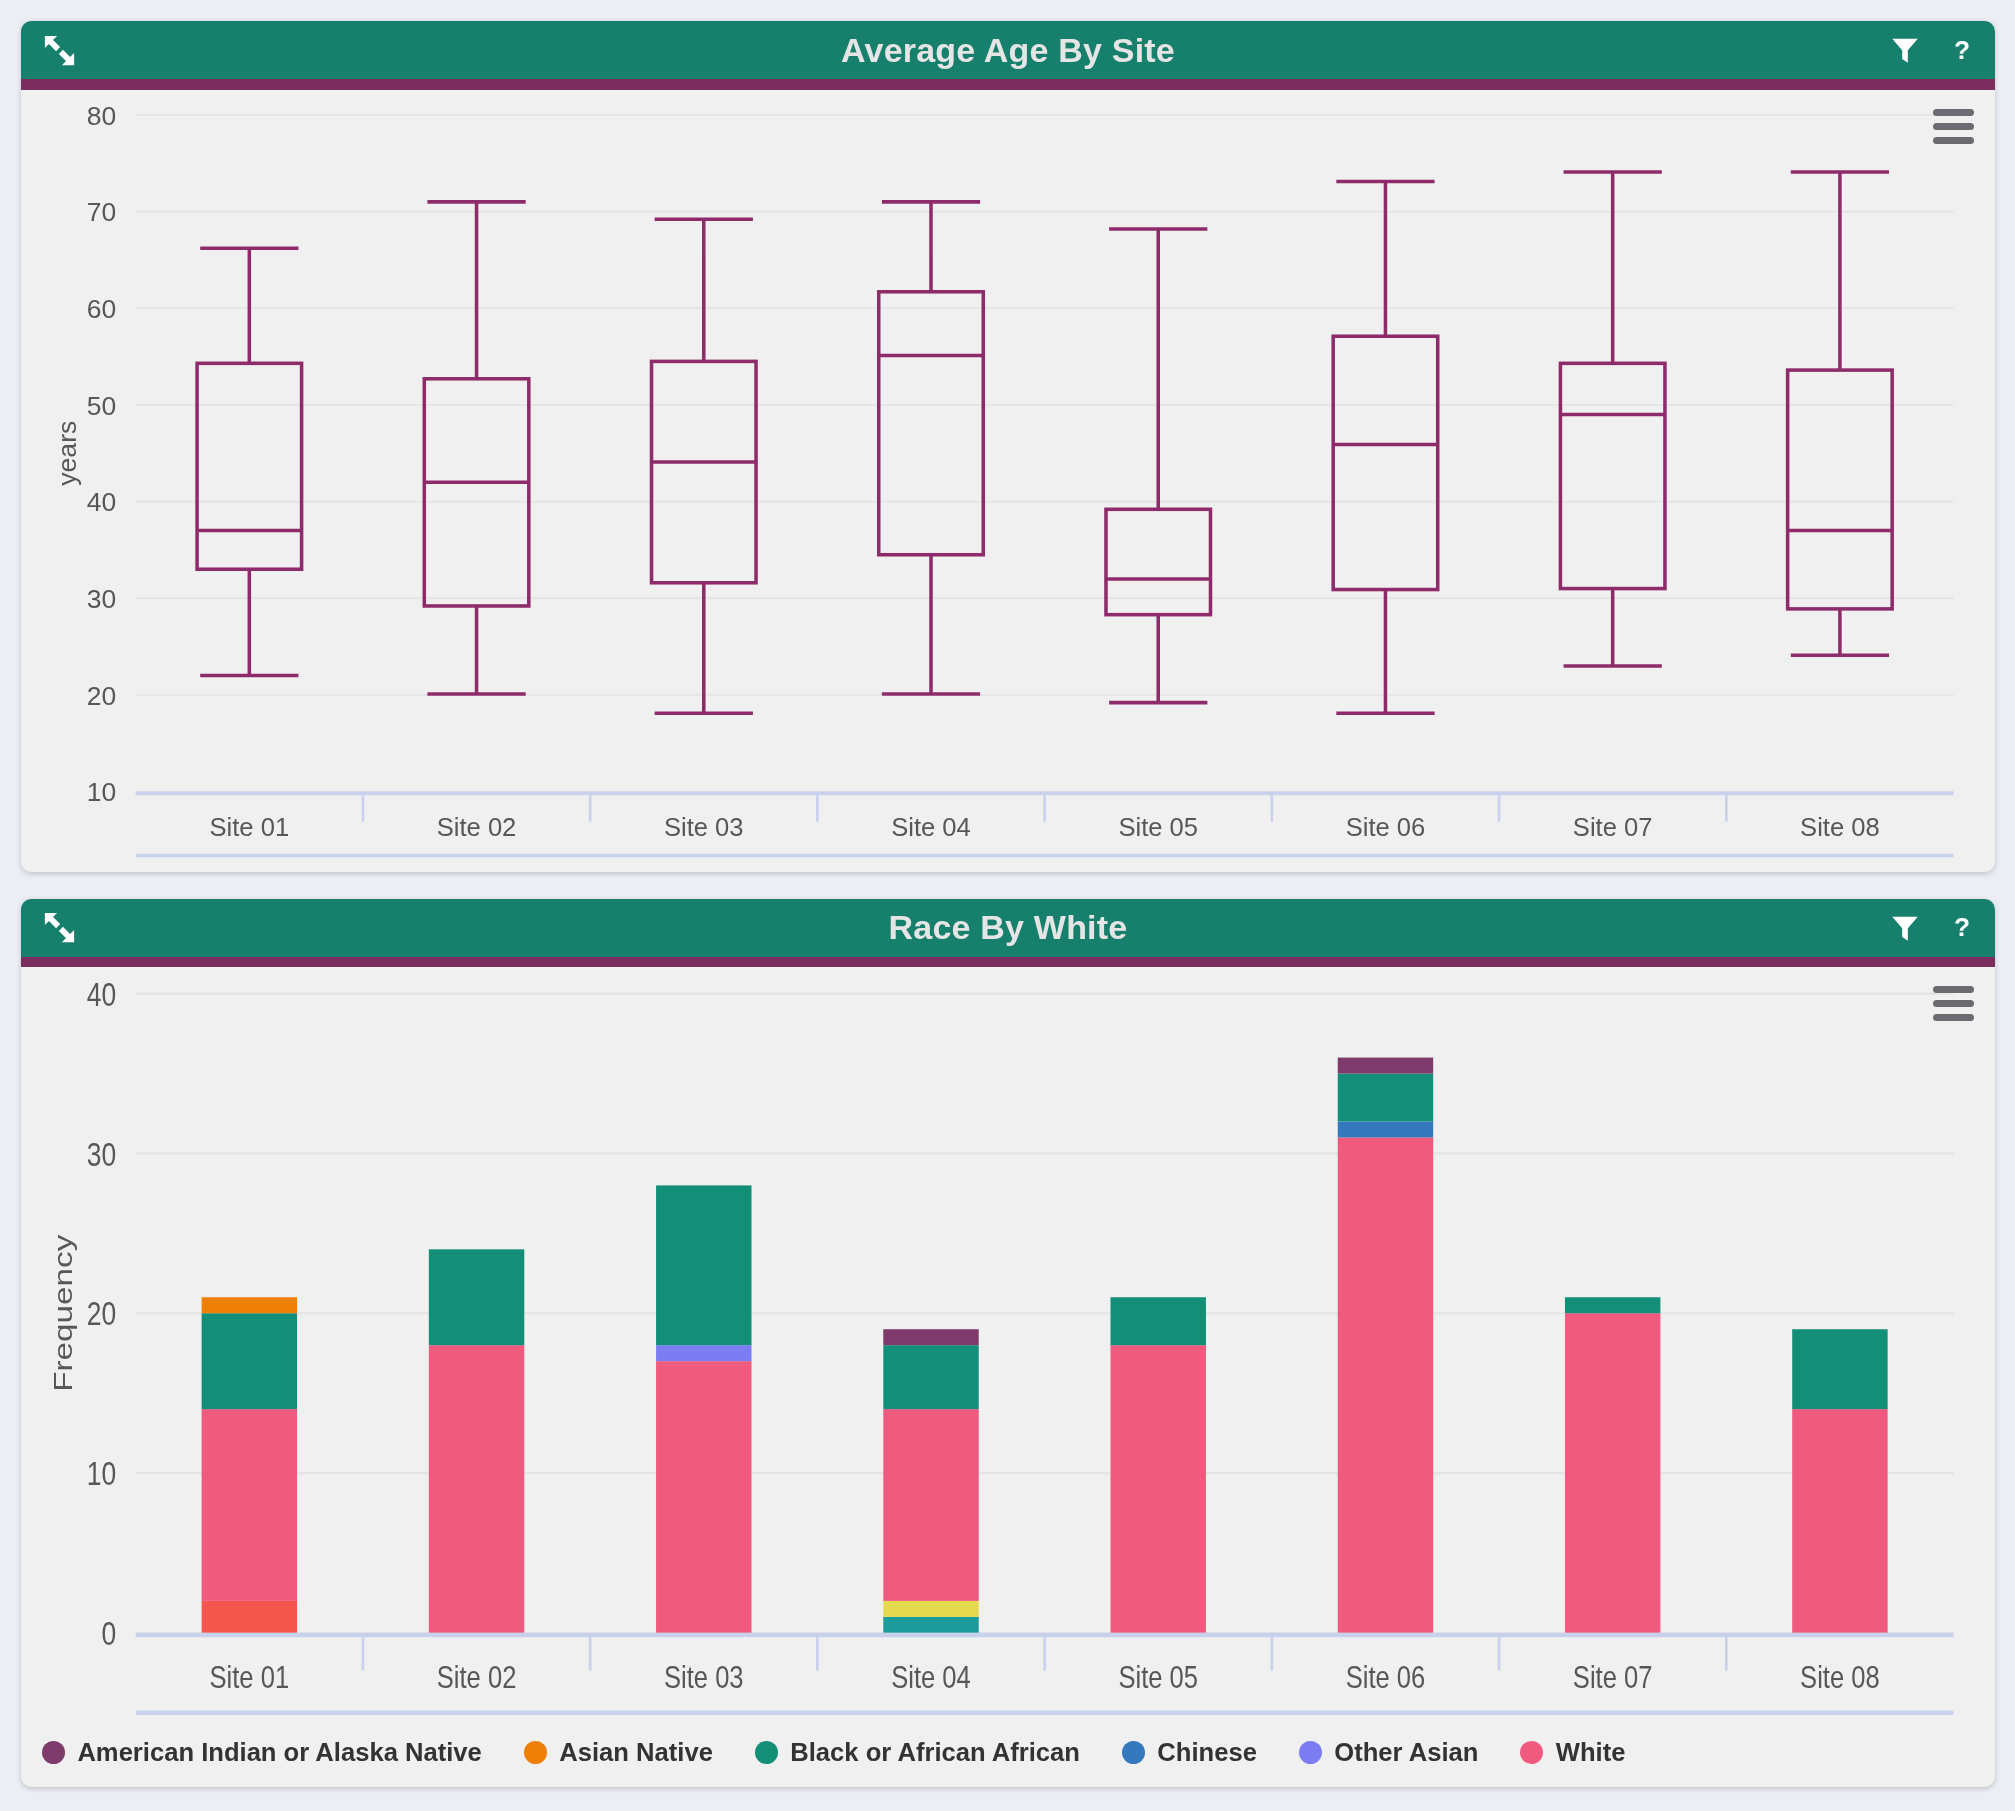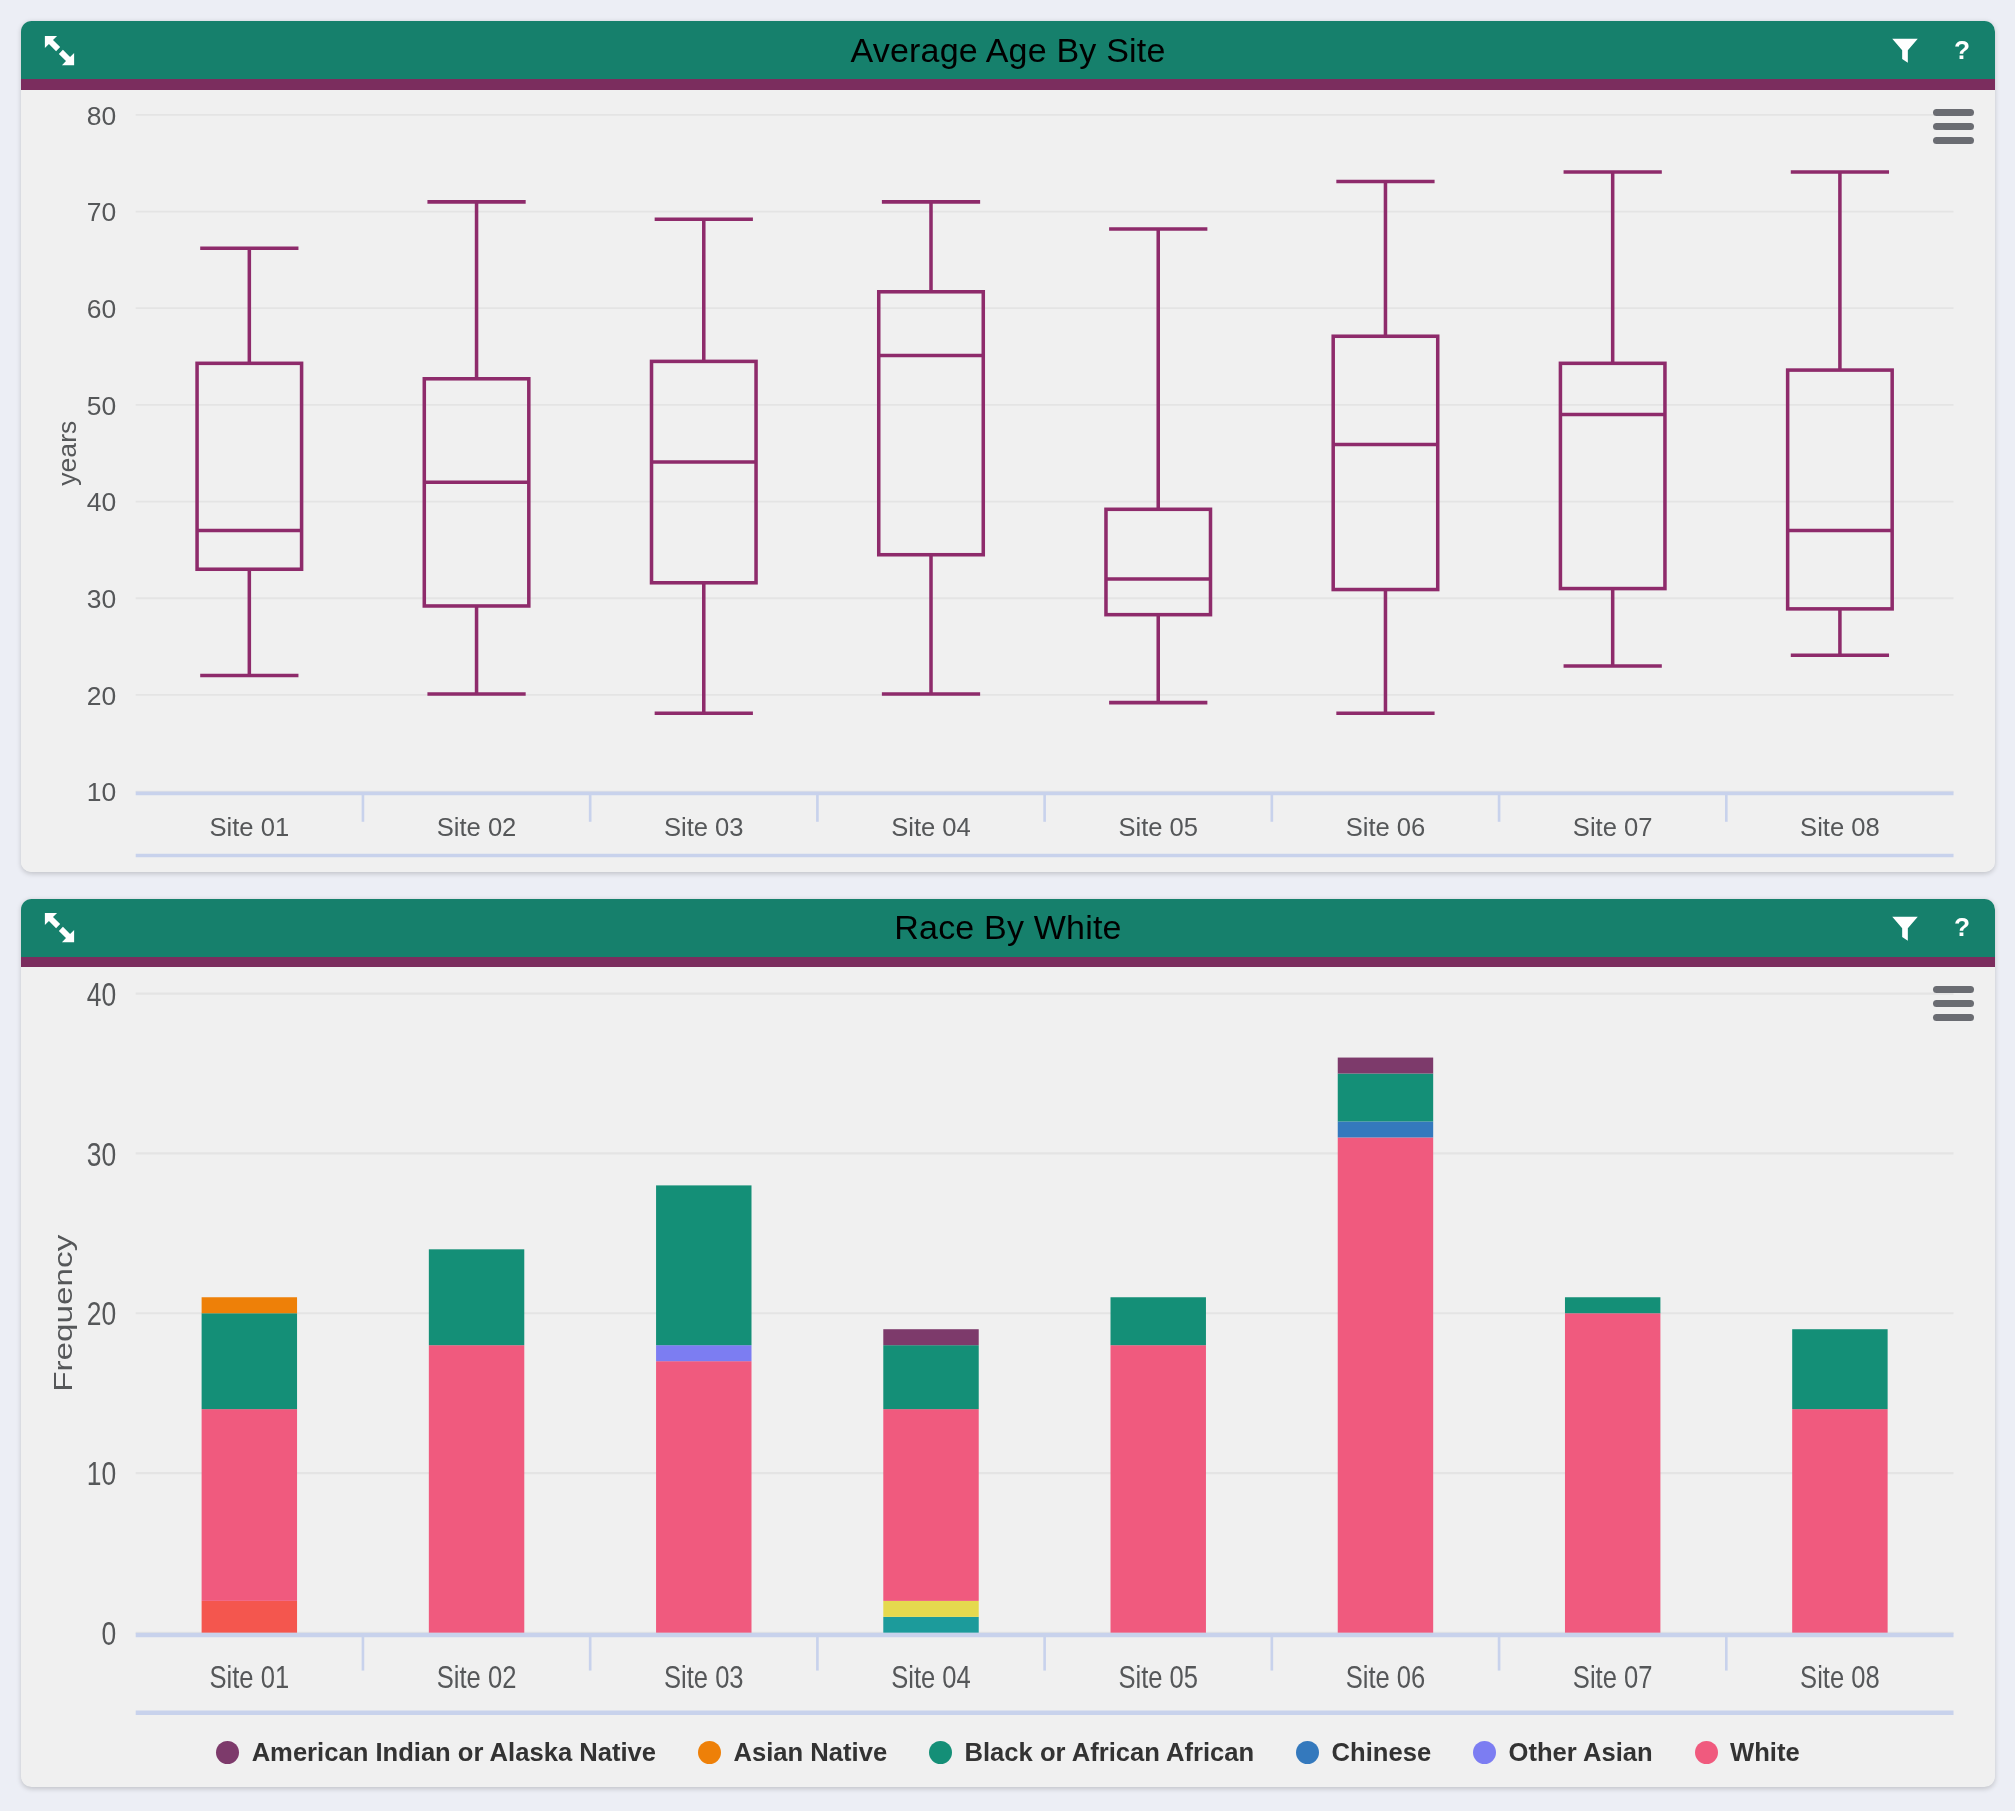--- a/index.html
+++ b/index.html
@@ -22,41 +22,41 @@
   .panel.box-panel { height: 851px; }
   .panel.race-panel { height: 888px; }
 
   .panel-header {
     height: 58px; min-height: 58px;
     background: #16806c;
     display: flex; align-items: center; justify-content: center;
     position: relative;
   }
   .panel-title {
-    color: #000000; font-size: 34px; font-weight: 400; letter-spacing: 0.2px;
+    color: #e5e5e5; font-size: 34px; font-weight: 700; letter-spacing: 0.2px;
     font-family: "Liberation Sans", sans-serif;
   }
   .hdr-left { position: absolute; left: 19.4px; top: 0; height: 58px; display: flex; align-items: center; }
   .hdr-right { position: absolute; right: 17.6px; top: 0; height: 58px; display: flex; align-items: center; gap: 25px; }
   .icon-btn { cursor: pointer; display: flex; align-items: center; justify-content: center; }
   .accent-bar { height: 10.6px; min-height: 10.6px; background: #7b2d5e; }
 
   .plot-area { flex: 1; position: relative; background: #f0f0f0; }
   .ctx-menu { position: absolute; right: 21px; top: 19.4px; width: 41px; cursor: pointer; display: flex; flex-direction: column; gap: 7px; }
   .ctx-menu span { display: block; height: 7px; border-radius: 3.5px; background: #6a6c72; }
 
   svg.chart { display: block; width: 100%; height: 100%; }
 
   .tick-label { font-family: "Liberation Sans", sans-serif; font-size: 30px; fill: #555759; }
   .axis-title { font-family: "Liberation Sans", sans-serif; font-size: 30px; fill: #555759; }
   .cat-label  { font-family: "Liberation Sans", sans-serif; font-size: 29px; fill: #555759; }
 
   .legend {
     padding: 5.3px 0 19.4px 0;
-    display: flex; flex-direction: column; gap: 10px;
+    display: flex; flex-direction: row; gap: 10px;
   }
   .legend-row { display: flex; align-items: center; justify-content: center; gap: 0; flex-wrap: nowrap; }
   .legend-item { display: flex; align-items: center; gap: 12.4px; margin: 0 21px; cursor: pointer; }
   .legend-dot { width: 23px; height: 23px; border-radius: 50%; flex: none; }
   .legend-text { font-size: 25.6px; font-weight: bold; color: #333333; white-space: nowrap; font-family: "Liberation Sans", sans-serif; }
 </style>
 </head>
 <body>
 
 <div class="page">

